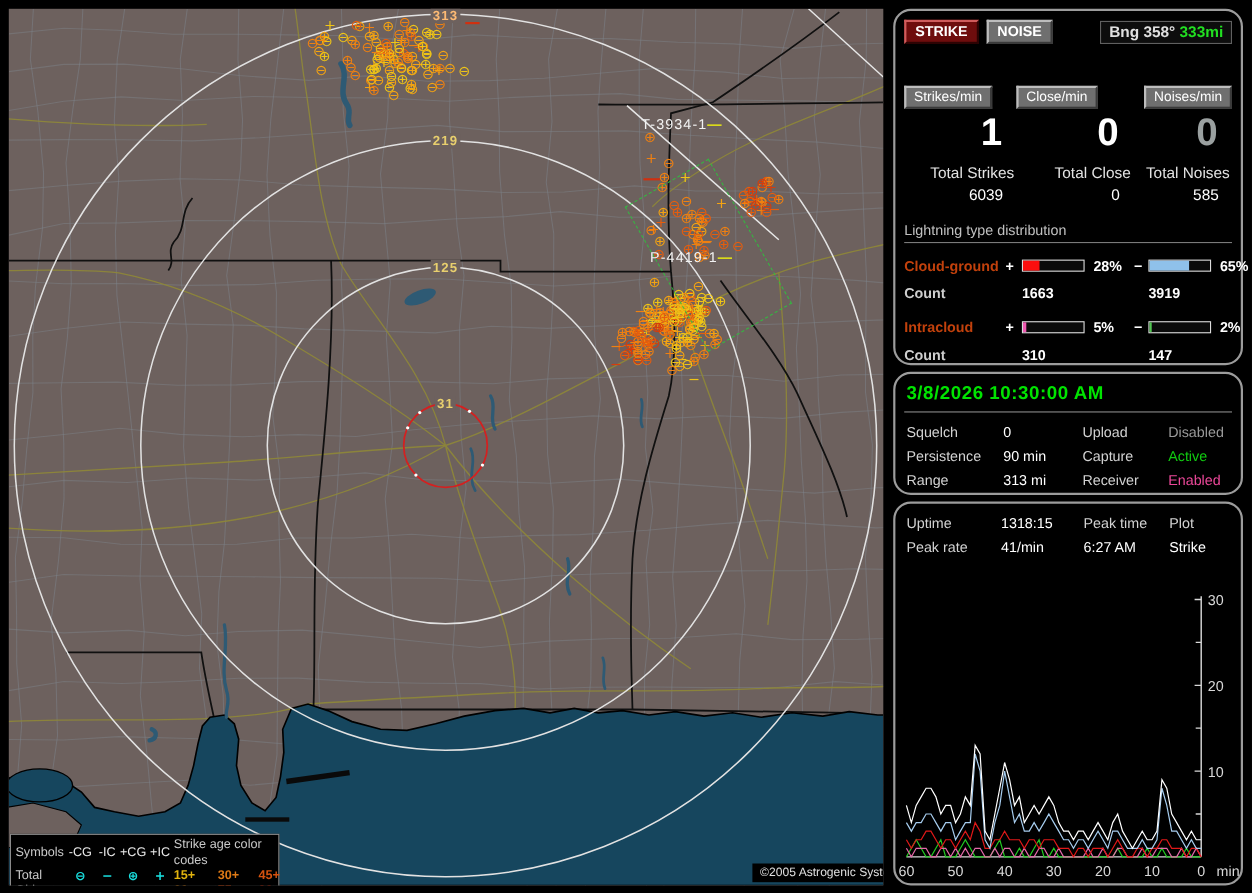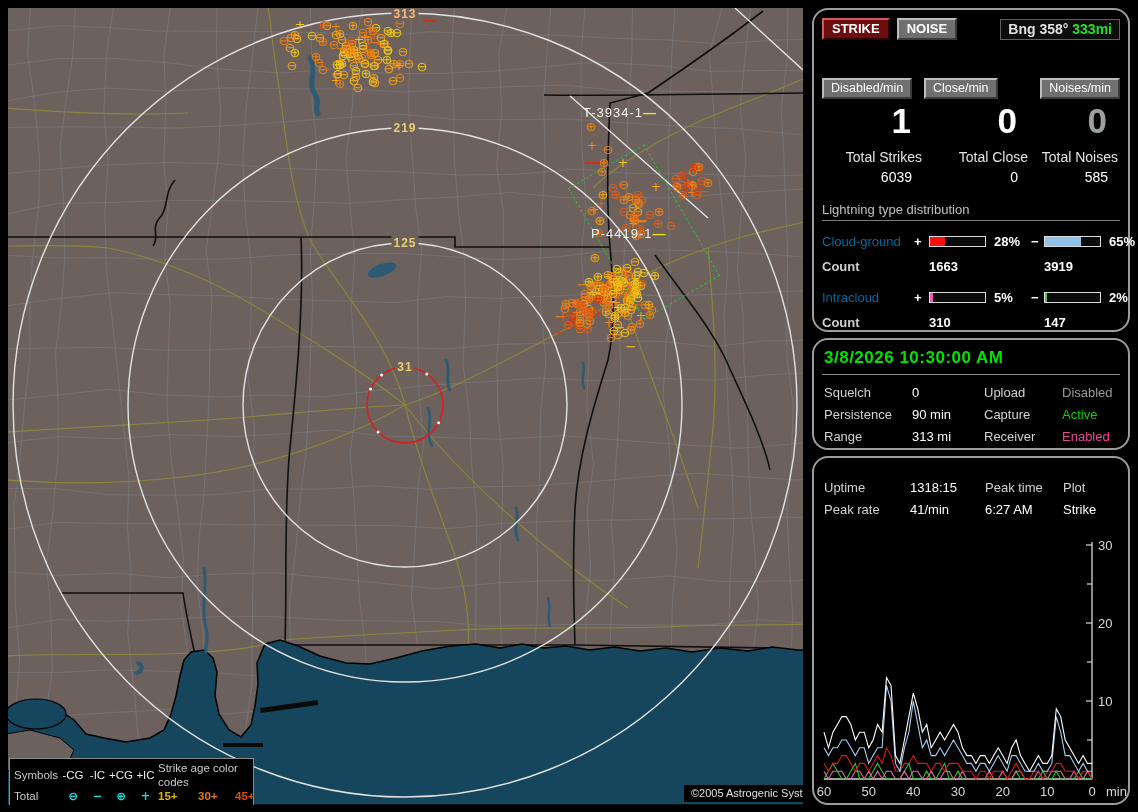--- a/index.html
+++ b/index.html
@@ -42,34 +42,34 @@
     font-size:14px;font-weight:bold;white-space:nowrap;}
   .counters{display:grid;grid-template-columns:102px 106px 1fr;margin-top:38px;}
   .cnt-btn{display:inline-block;padding:1px 7px 2px 7px;font-size:12.5px;color:#fff;background:#6f6f6f;
     border:2px solid;border-color:#bdbdbd #3a3a3a #3a3a3a #bdbdbd;}
   .cnt-num{font-size:35px;font-weight:bold;color:#fff;text-align:right;padding-right:13px;margin-top:2px;height:46px;}
   .cnt-num.dim{color:#9aa0a0;}
   .cnt-tlabel{font-size:14px;color:#e3e3e3;text-align:right;padding-right:2px;margin-top:2px;}
   .cnt-tval{font-size:14px;color:#fff;text-align:right;padding-right:12px;margin-top:4px;}
   .dist-title{color:#c0c0c0;border-bottom:1px solid #7a7a7a;padding-bottom:3px;margin-top:17px;}
   .dist-row{display:grid;grid-template-columns:92px 15px 60px 42px 13px 60px 1fr;align-items:center;margin-top:13px;}
-  .dist-name{font-weight:normal;color:#0369a1;}
+  .dist-name{font-weight:bold;color:#c2410c;}
   .dist-sign{font-weight:bold;color:#fff;}
   .bar{width:57px;height:11px;border:1px solid #dcdcdc;background:#0a0a0a;}
   .bar>div{height:100%;}
   .dist-pct{font-weight:bold;color:#fff;padding-left:5px;}
   .count-row{display:grid;grid-template-columns:92px 15px 102px 13px 1fr;margin-top:10px;}
   .count-label{font-weight:bold;color:#cfcfcf;}
   .count-val{font-weight:bold;color:#fff;}
   .datetime{font-size:17px;font-weight:bold;color:#00e400;border-bottom:1px solid #8a8a8a;
     padding:2px 0 6px 2px;letter-spacing:.5px;}
   .status-grid{display:grid;grid-template-columns:88px 72px 78px 1fr;row-gap:7px;margin-top:10px;padding-left:2px;}
   .sg-label{color:#d2d2d2;}
   .sg-val{color:#fff;}
-  .stats-grid{display:grid;grid-template-columns:86px 75px 78px 1fr;row-gap:7px;margin-top:16px;padding-left:2px;}
+  .stats-grid{display:grid;grid-template-columns:86px 75px 78px 1fr;row-gap:7px;margin-top:4px;padding-left:2px;}
   .trend-row{margin-top:16px;padding-left:2px;display:flex;gap:12px;}
   #trend-chart{position:absolute;left:0;top:80px;}
 </style>
 </head>
 <body>
 
 <div id="map">
   <svg id="map-svg" width="795" height="797" viewBox="0 0 795 797">
     <g id="county-grid">
         <path d="M22.329230358824134,0 L19.6,46 L26.4,93.2494568824768 L31.6,149.3972749710083 L30.7,198.86520719528198 L24.2,253.12481117248535 L21.8,297.37713691592216 L21.9,349.3542236983776 L16.3,400.39060804247856 L12.2,448.6503068804741 L6.0,498.5622587800026 L7.1,550.7724811136723 L7.2,595.193318516016 L11.7,651.2404266893864 L8.0,697.4961225092411 L8.9,743.0128962099552 L13.1,789.8884426653385" stroke="#7e848b" stroke-width="1" fill="none" opacity="0.5"></path>
@@ -565,21 +565,21 @@
   <div class="hdr-row">
     <span class="btn btn-strike">STRIKE</span>
     <span class="btn">NOISE</span>
     <span class="bng-box">
       <span>Bng 358°</span>
       <span style="color: rgb(34, 224, 34);">333mi</span>
     </span>
   </div>
 
   <div class="counters">
-    <div><span class="cnt-btn">Disabled/min</span></div>
+    <div><span class="cnt-btn">Strikes/min</span></div>
     <div><span class="cnt-btn">Close/min</span></div>
     <div style="text-align:right"><span class="cnt-btn">Noises/min</span></div>
     <div class="cnt-num">1</div>
     <div class="cnt-num">0</div>
     <div class="cnt-num dim">0</div>
     <div class="cnt-tlabel">Total Strikes</div>
     <div class="cnt-tlabel">Total Close</div>
     <div class="cnt-tlabel">Total Noises</div>
     <div class="cnt-tval">6039</div>
     <div class="cnt-tval">0</div>

